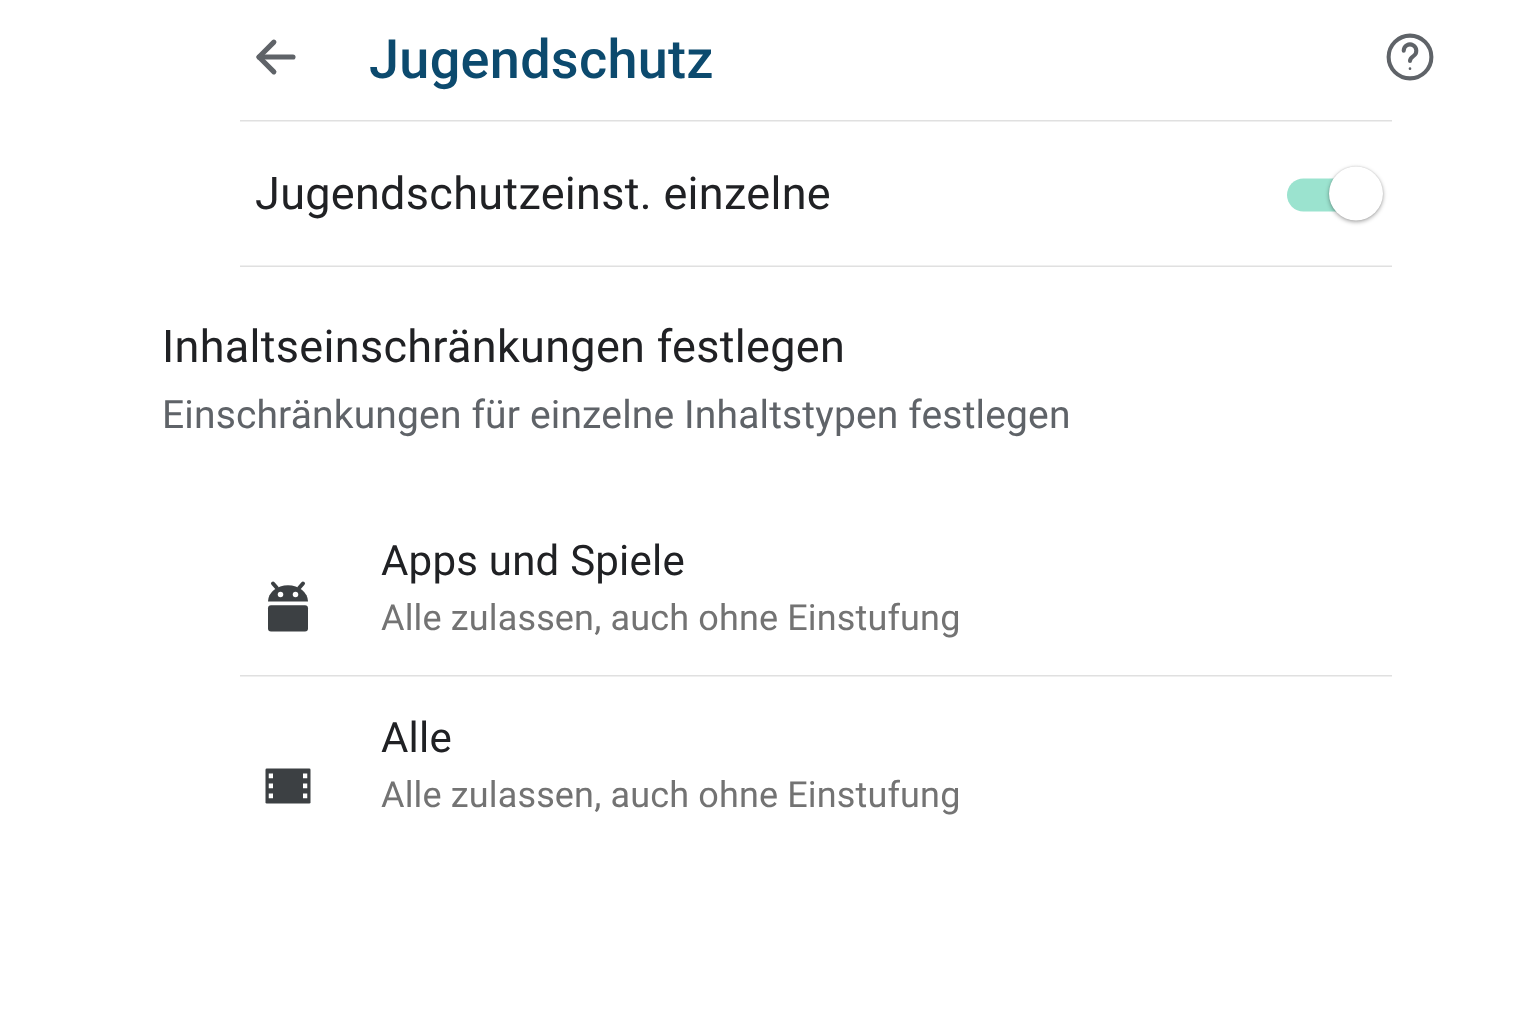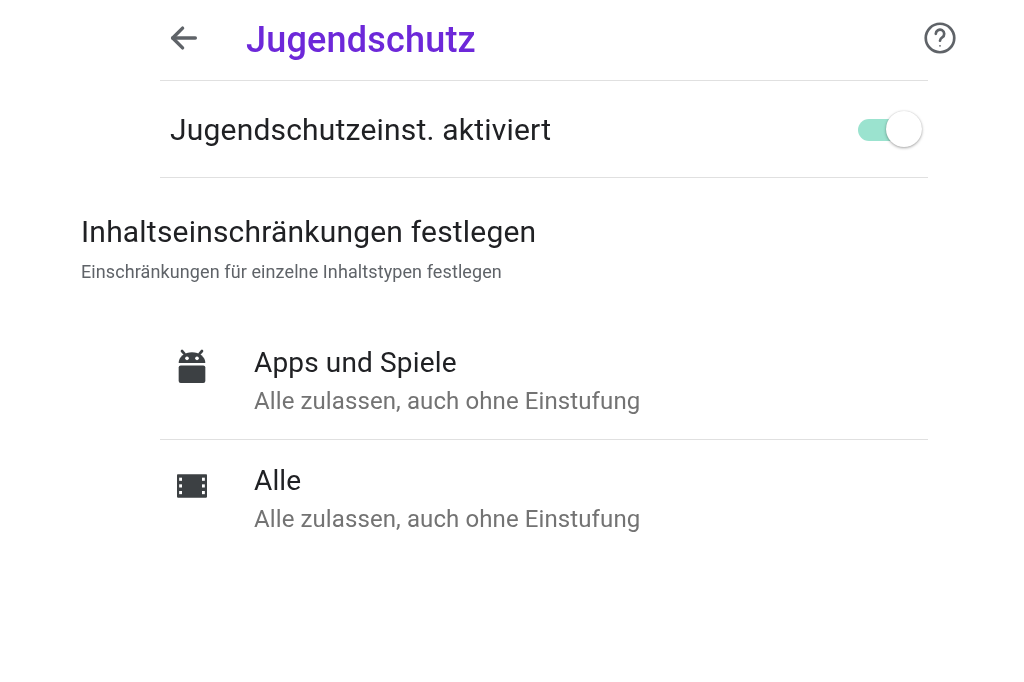--- a/index.html
+++ b/index.html
@@ -34,21 +34,21 @@
     }
     .back-btn svg {
       width: 34px;
       height: 34px;
     }
     .app-title {
       font-size: 36px;
       font-weight: 500;
       margin-left: 38px;
       letter-spacing: 0.2px;
-      color: #6d28d9;
+      color: #0c4a6e;
     }
     .help-btn {
       margin-left: auto;
       margin-right: 20px;
       display: inline-flex;
       align-items: center;
       justify-content: center;
       width: 48px;
       height: 48px;
       color: #5f6368;
@@ -93,37 +93,37 @@
       position: absolute;
       top: 0;
       left: 28px;
       width: 36px;
       height: 36px;
       border-radius: 50%;
       background: #fff;
       box-shadow: 0 1px 3px rgba(0,0,0,0.35), 0 0 1px rgba(0,0,0,0.15);
     }
     .section-header {
-      padding: 36px 100px 2px 81px;
+      padding: 36px 100px 2px 108px;
     }
     .section-header .section-title {
       font-size: 30px;
       color: #202124;
       letter-spacing: 0.2px;
     }
     .section-header .section-subtitle {
-      font-size: 18px;
+      font-size: 26px;
       color: #5f6368;
       margin-top: 10px;
       line-height: 1.4;
       letter-spacing: 0.1px;
     }
     .item {
       display: flex;
-      align-items: flex-start;
+      align-items: flex-end;
       padding: 24px 100px 24px 170px;
       cursor: pointer;
     }
     .item-icon {
       width: 44px;
       display: flex;
       align-items: flex-start;
       justify-content: center;
       margin-top: 2px;
       color: #3c4043;
@@ -170,21 +170,21 @@
         <path d="M9.2 9.2a2.8 2.8 0 1 1 4.3 2.4c-.9.6-1.5 1.1-1.5 2.2"></path>
         <circle cx="12" cy="17.2" r="0.6" fill="currentColor" stroke="none"></circle>
       </svg>
     </span>
   </span>
 </div>
 
 <div class="divider"></div>
 
 <div class="row toggle-row">
-  <span class="row-label">Jugendschutzeinst. aktiviert</span>
+  <span class="row-label">Jugendschutzeinst. einzelne</span>
   <span class="switch">
     <span class="switch-track"></span>
     <span class="switch-knob"></span>
   </span>
 </div>
 
 <div class="divider"></div>
 
 <div class="section-header">
   <div class="section-title">Inhaltseinschränkungen festlegen</div>

